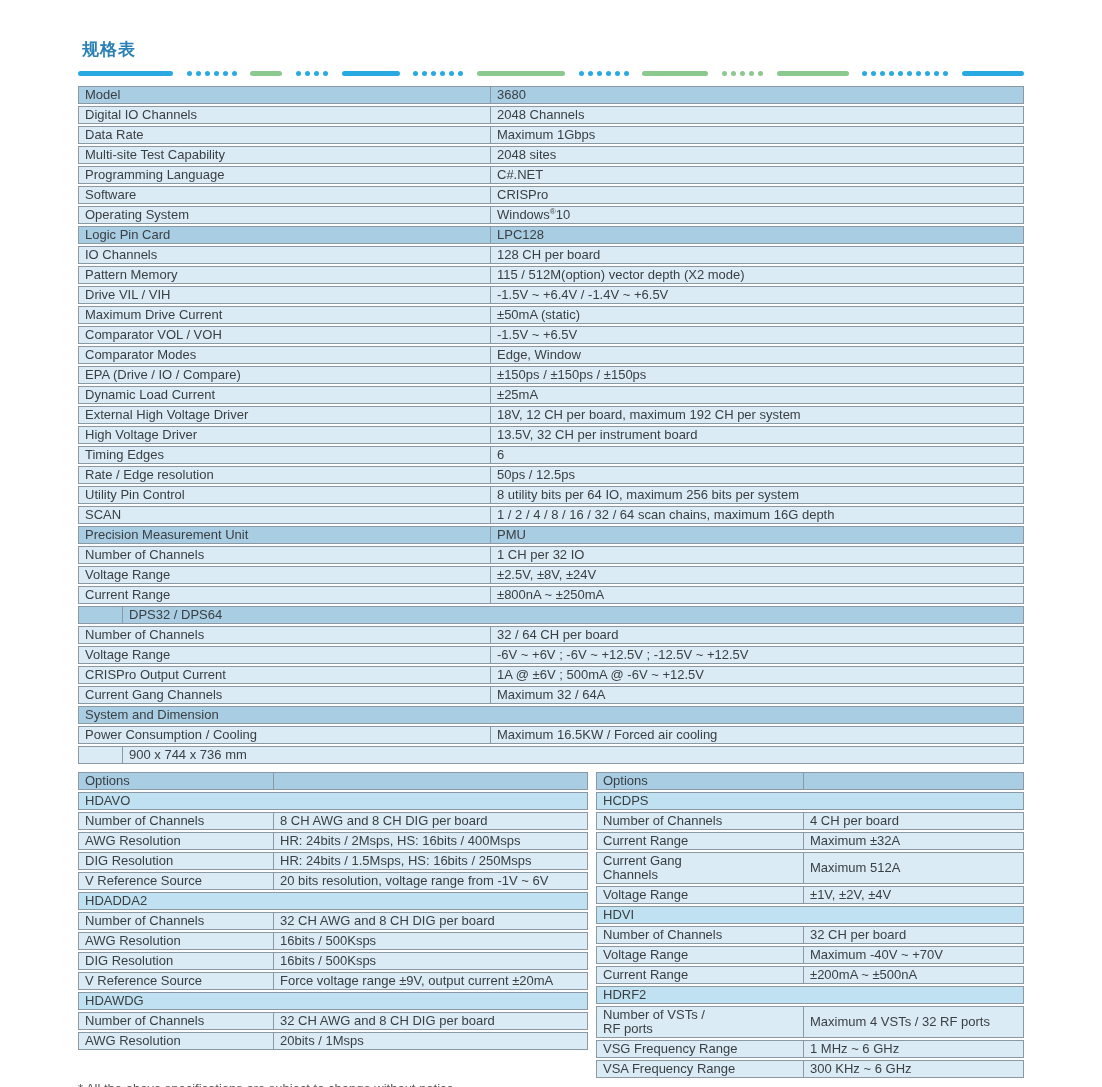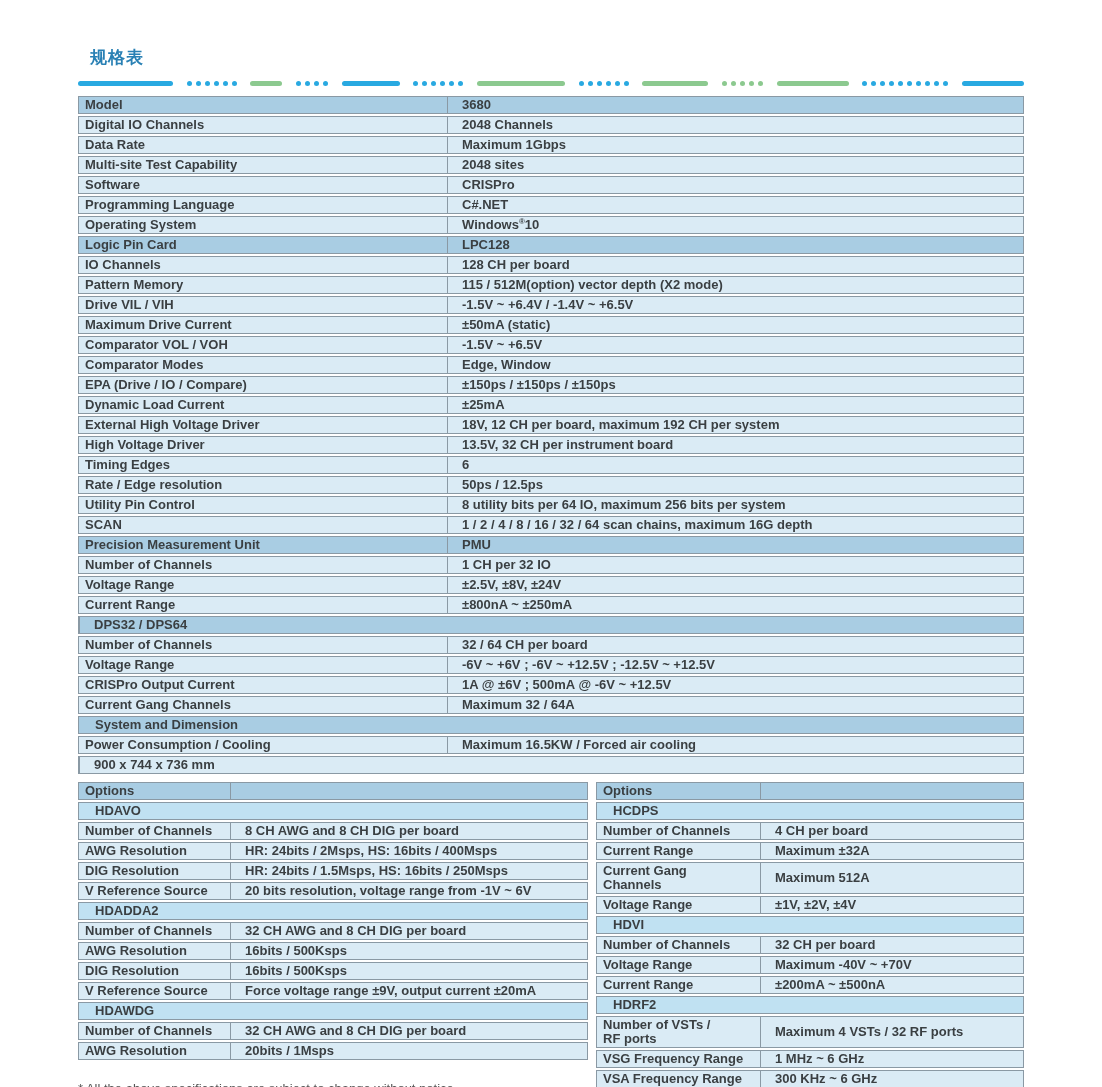--- a/index.html
+++ b/index.html
@@ -6,38 +6,38 @@
     --c-title:#2980b4; --c-blue:#29a9e1; --c-green:#8cc98f;
     --c-header:#a9cde3; --c-sub:#c0e1f2; --c-row:#daebf5;
     --c-border:#8a99a4; --c-text:#3a3f42;
   }
   html,body{margin:0;padding:0;}
   body{
     width:1102px;height:1087px;overflow:hidden;background:#ffffff;
     font-family:"Liberation Sans",sans-serif;color:var(--c-text);position:relative;
   }
   .page{position:absolute;left:78px;top:36px;width:946px;}
-  .title{font-size:17px;font-weight:bold;color:var(--c-title);margin:12px;line-height:20px;letter-spacing:1px;}
+  .title{font-size:17px;font-weight:bold;color:var(--c-title);margin:4px;line-height:20px;letter-spacing:1px;}
   .divider{margin-top:10px;height:6px;width:946px;display:flex;align-items:center;justify-content:space-between;overflow:hidden;}
   .seg-bar{height:5px;border-radius:3px;flex:none;}
   .seg-dots{display:flex;gap:4px;flex:none;}
   .dot{width:5px;height:5px;border-radius:50%;flex:none;}
   .c-blue{background:var(--c-blue);} .c-green{background:var(--c-green);}
 
-  .spec-table{margin-top:10px;font-weight:bold;}
+  .spec-table{margin-top:10px;}
   .trow{
     display:flex;margin-bottom:2px;border:1px solid var(--c-border);
     box-sizing:border-box;min-height:17px;background:var(--c-row);
     font-size:13px;line-height:14px;
   }
   .t-header{background:var(--c-header);}
   .t-sub{background:var(--c-sub);}
   .lbl{flex:none;padding:1px 6px;box-sizing:border-box;display:flex;align-items:center;white-space:pre-line;}
-  .lbl.span{flex:1;margin-left:10px;}
-  .val{flex:1;border-left:1px solid var(--c-border);padding:1px 14px;box-sizing:border-box;display:flex;align-items:center;}
+  .lbl.span{flex:1;}
+  .val{flex:1;border-left:1px solid var(--c-border);padding:1px 6px;box-sizing:border-box;display:flex;align-items:center;margin-left:43px;}
   .main .lbl{width:368px;}
   .options-row{display:flex;gap:8px;margin-top:8px;}
   .optL{width:510px;flex:none;margin-top:0;}
   .optR{width:428px;flex:none;margin-top:0;}
   .optL .lbl{width:151px;}
   .optR .lbl{width:163px;}
   sup{font-size:8px;line-height:0;position:relative;top:-3px;}
   .footnote{position:absolute;left:78px;top:1081px;font-size:13px;color:#555;white-space:nowrap;}
 </style>
 </head>
@@ -114,26 +114,26 @@
       </div>
       <div class="trow t-row">
         <div class="lbl">Data Rate</div>
         <div class="val">Maximum 1Gbps</div>
       </div>
       <div class="trow t-row">
         <div class="lbl">Multi-site Test Capability</div>
         <div class="val">2048 sites</div>
       </div>
       <div class="trow t-row">
+        <div class="lbl">Programming Language</div>
+        <div class="val">C#.NET</div>
+      </div>
+      <div class="trow t-row">
         <div class="lbl">Software</div>
         <div class="val">CRISPro</div>
-      </div>
-      <div class="trow t-row">
-        <div class="lbl">Programming Language</div>
-        <div class="val">C#.NET</div>
       </div>
       <div class="trow t-row">
         <div class="lbl">Operating System</div>
         <div class="val">Windows<sup>®</sup>10</div>
       </div>
       <div class="trow t-header">
         <div class="lbl">Logic Pin Card</div>
         <div class="val">LPC128</div>
       </div>
       <div class="trow t-row">

